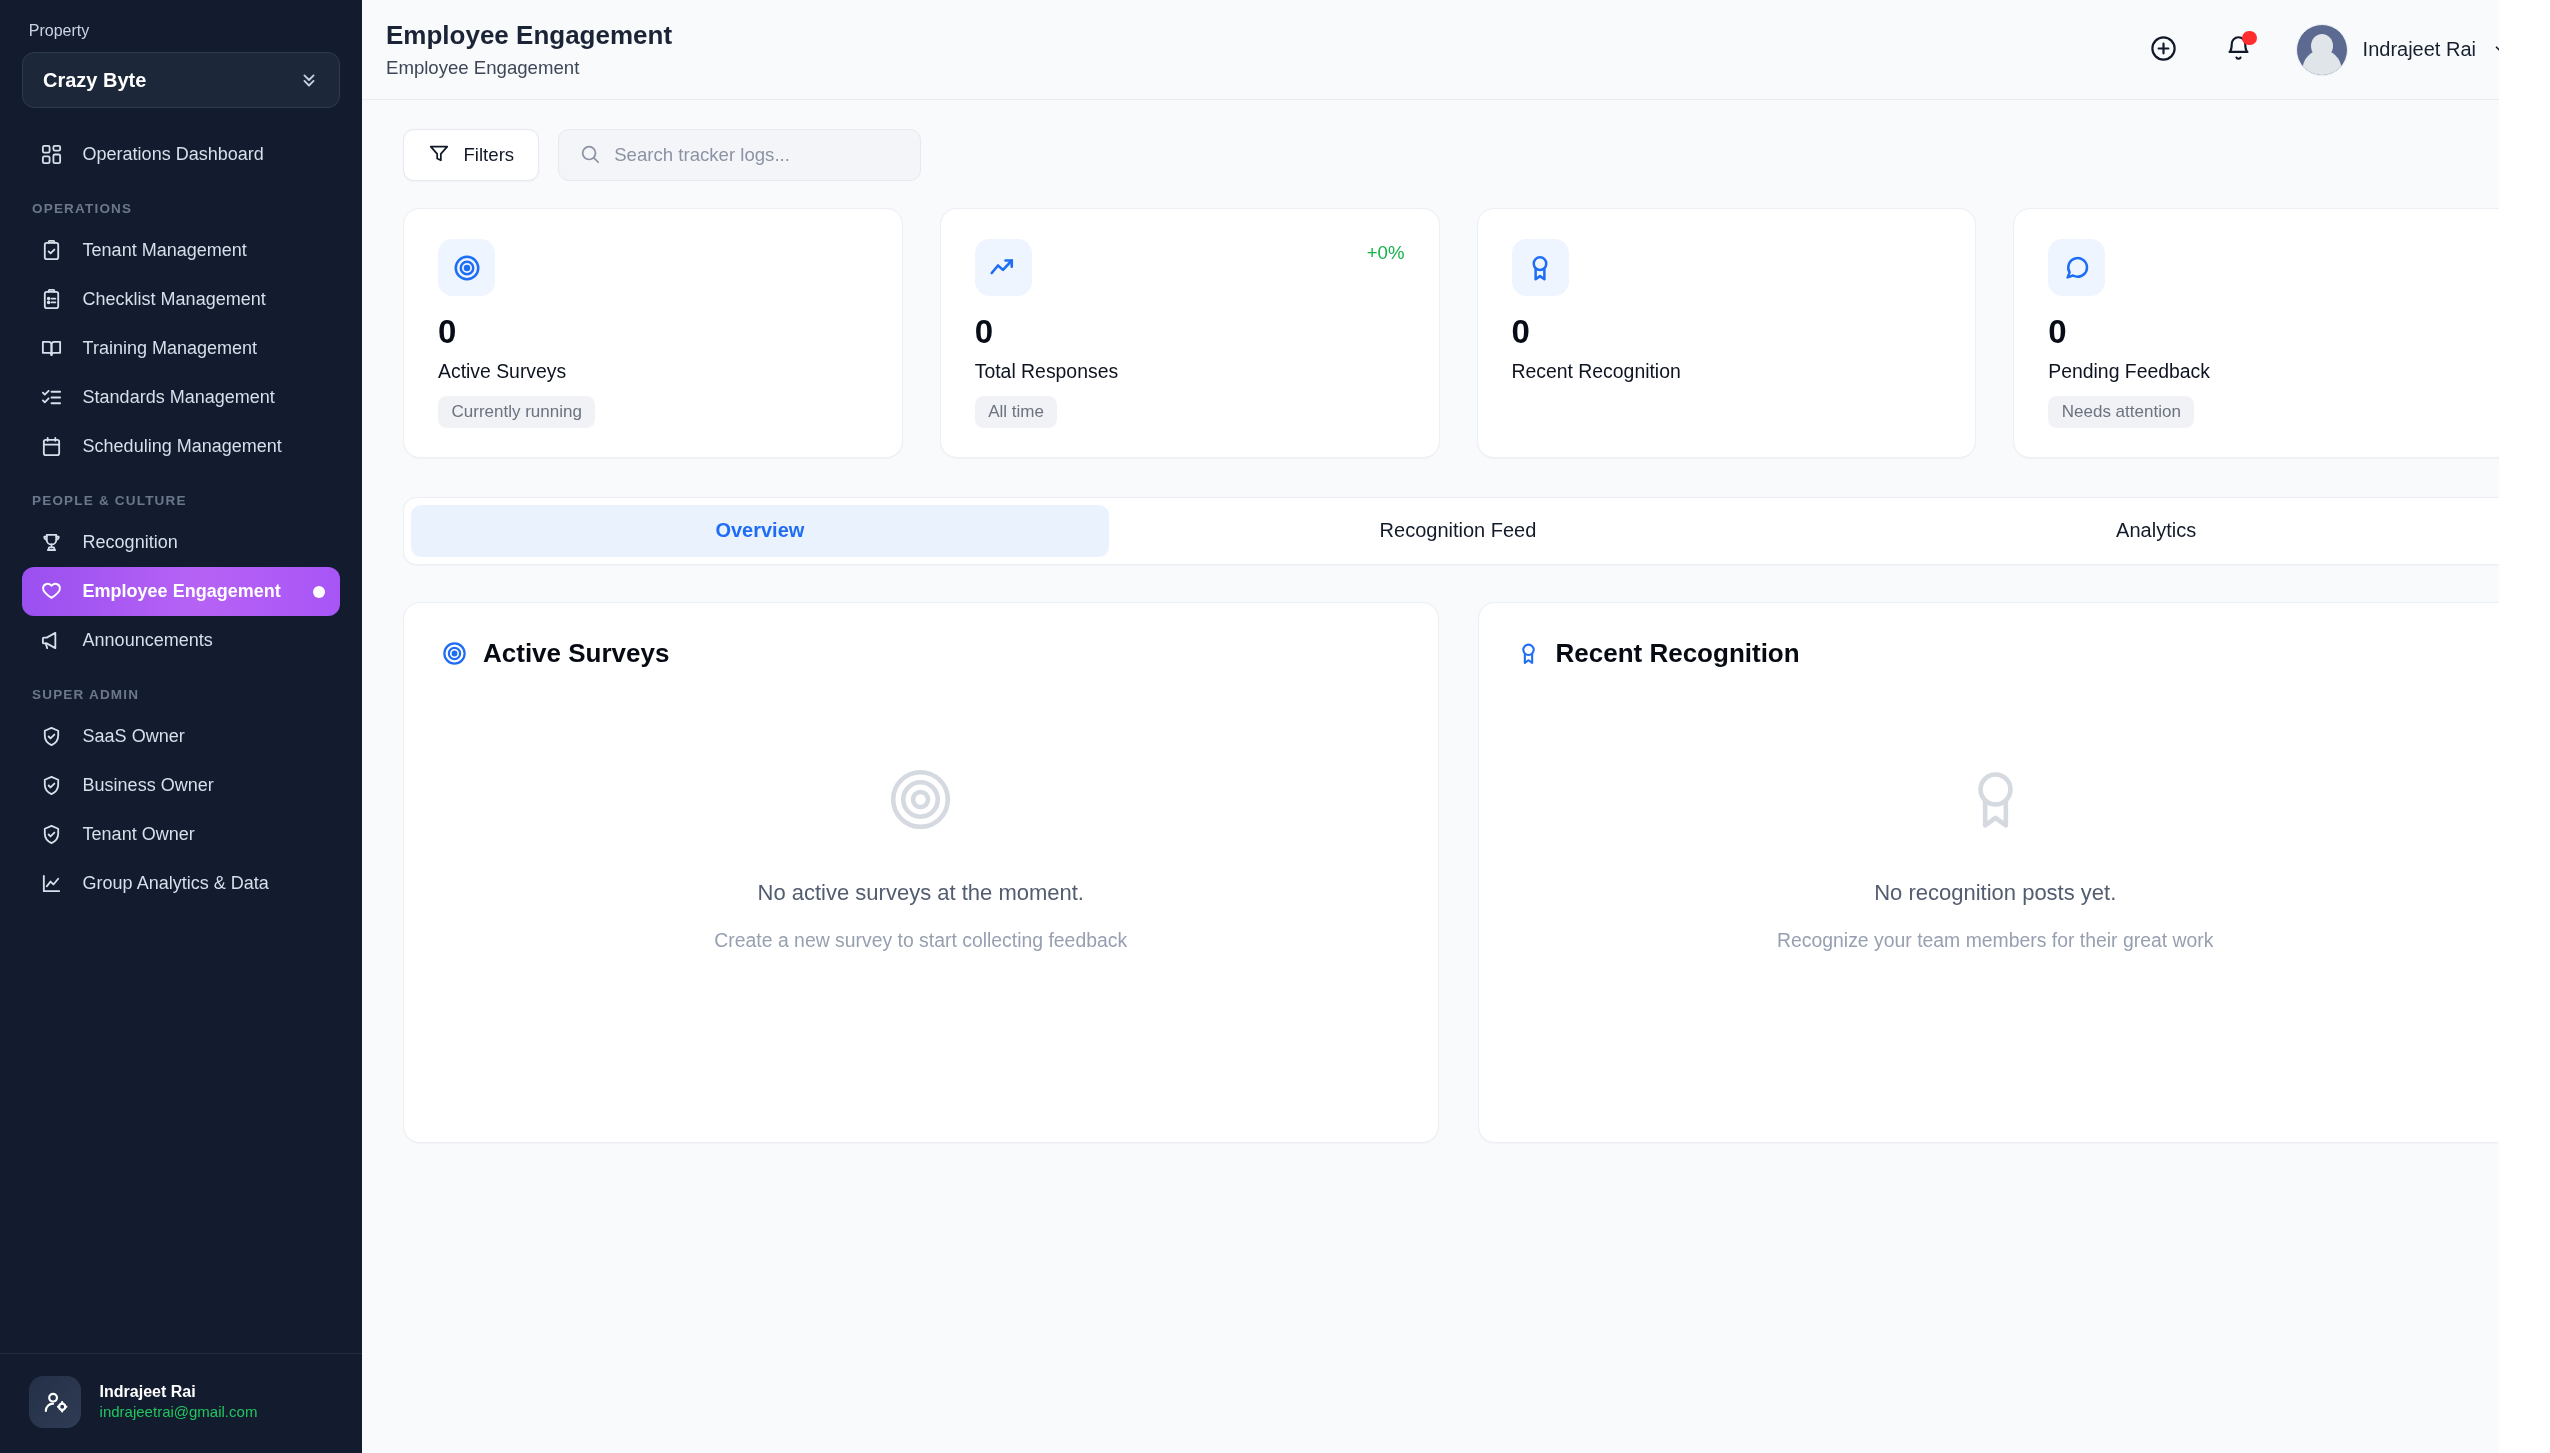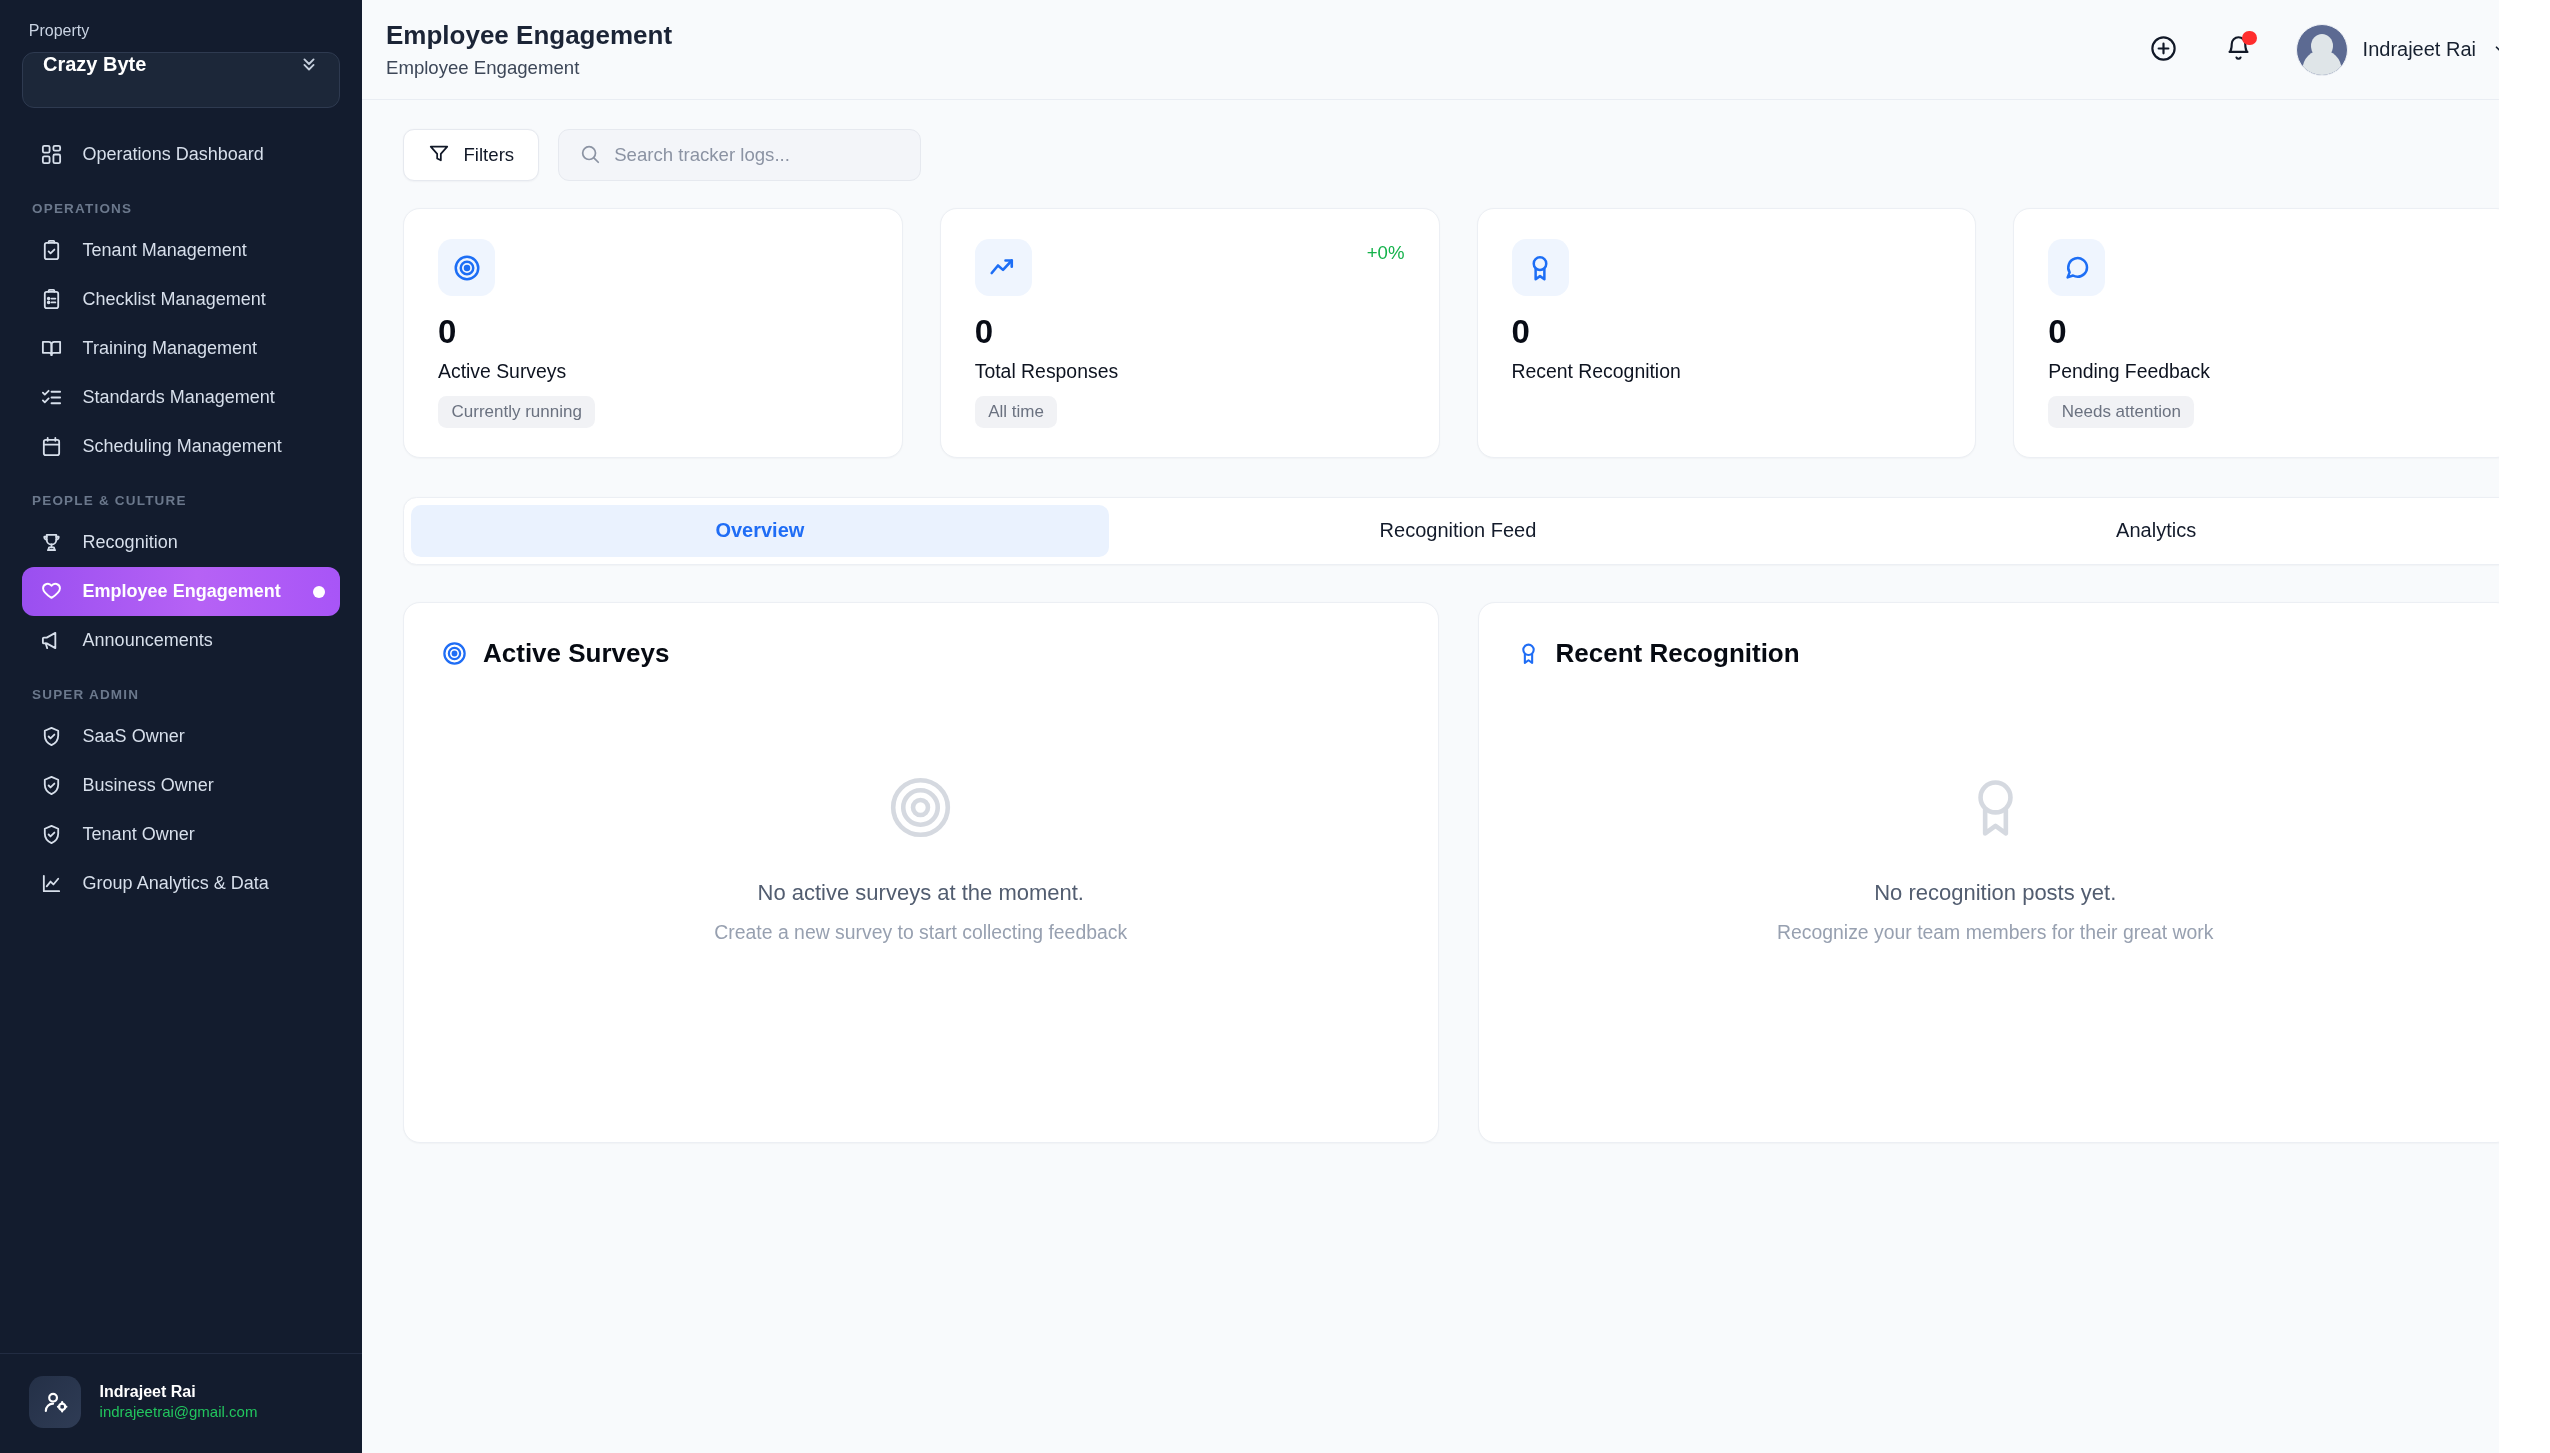--- a/index.html
+++ b/index.html
@@ -59,21 +59,21 @@
   .prop-block { padding: 22px 22px 10px 22px; }
   .prop-label {
     font-size: 16px; color: #c9d3e2; margin: 0 0 12px 6.8px; font-weight: 400;
   }
   .prop-select {
     height: 56px;
     background: #1c2739;
     border: 0.8px solid #2c3purple;
     border: 0.8px solid #2e3a50;
     border-radius: 12px;
-    display: flex; align-items: flex-start; justify-content: space-between;
+    display: flex; align-items: center; justify-content: space-between;
     padding: 0 18.6px 0 20px;
     cursor: pointer;
   }
   .prop-value { font-size: 20px; font-weight: 700; color: #ffffff; }
   .prop-chev { color: #c6d0de; display: flex; }
 
   .nav { flex: 1 1 auto; padding: 12px 22px 0 22px; overflow: hidden; }
   .nav-section-title {
     font-size: 13.5px; letter-spacing: 1.2px; font-weight: 700;
     color: #6b788c; margin: 22px 0 10px 10px;
@@ -219,21 +219,21 @@
     background: #ffffff; border: 0.8px solid #eceff4; border-radius: 17px;
     padding: 35px 37px; height: 541px;
     box-shadow: 0 0.8px 1.7px rgba(16,24,40,.03);
     display: flex; flex-direction: column;
   }
   .panel-head { display: flex; align-items: center; gap: 15px; }
   .panel-head .p-icon { color: #1f6df5; display: flex; }
   .panel-title { font-size: 26px; font-weight: 700; color: #060a12; }
   .panel-empty {
     flex: 1 1 auto; display: flex; flex-direction: column;
-    align-items: center; justify-content: center; gap: 0;
+    align-items: center; justify-content: center; gap: 8px;
     padding-bottom: 59px;
   }
   .empty-icon { color: #d5d9e0; margin-bottom: 35px; }
   .empty-title { font-size: 22px; color: #525d70; }
   .empty-sub { font-size: 19.4px; color: #97a0b0; margin-top: 15px; }
 
   
   .right-gutter {
     position: absolute; top: 0; right: 0; width: 51px; height: 1453px;
     background: #ffffff; z-index: 20;

